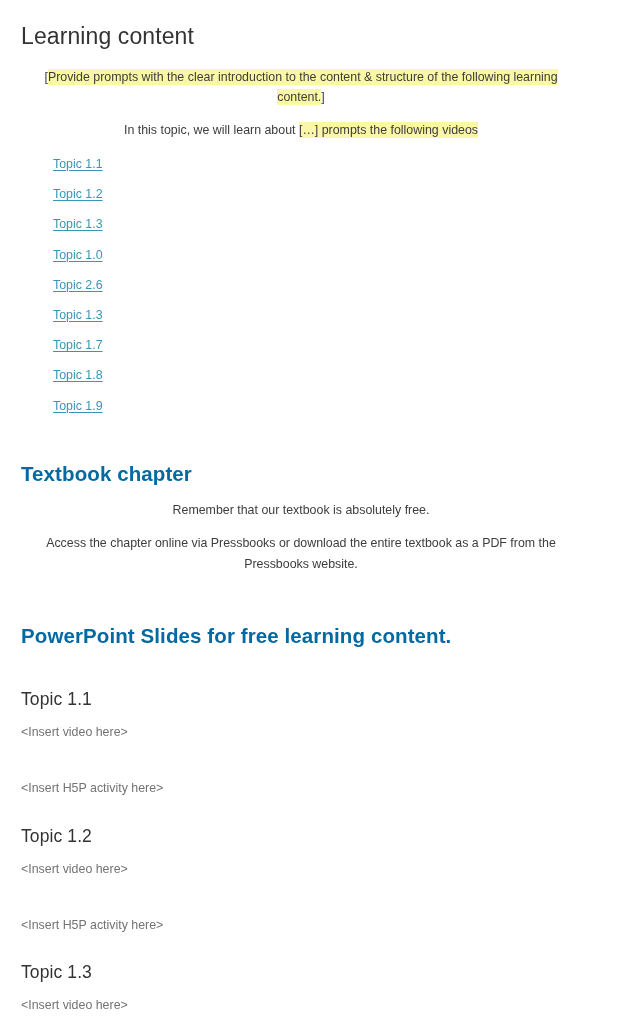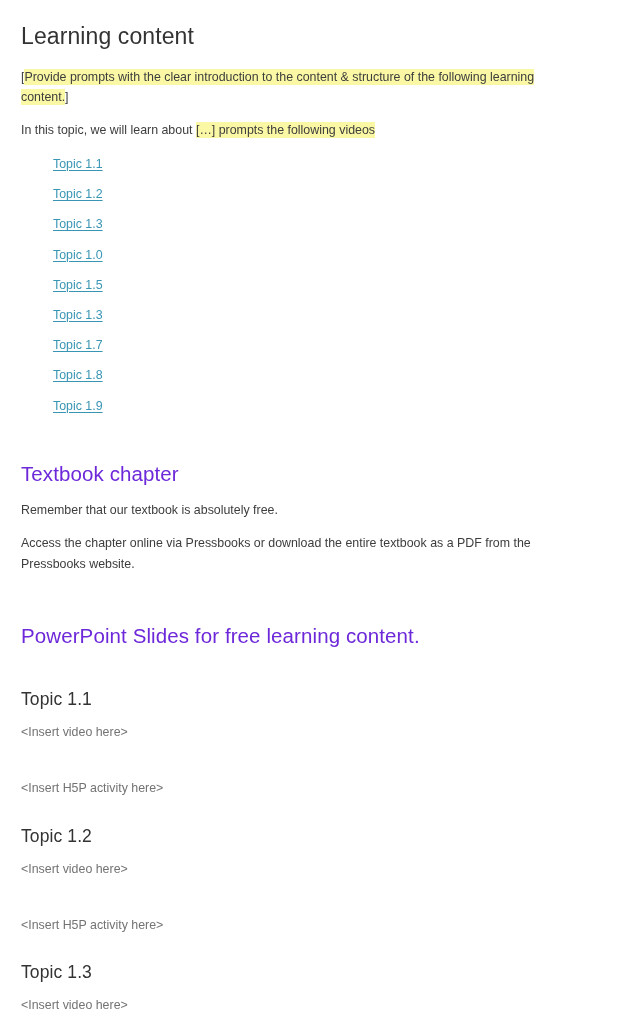--- a/index.html
+++ b/index.html
@@ -26,22 +26,22 @@
   h1.doc-h1 {
     font-size: 23px;
     font-weight: 400;
     color: #333333;
     letter-spacing: 0.1px;
     margin: 4px 0 16px 0;
     line-height: 1.25;
   }
   h2.doc-h2 {
     font-size: 20.5px;
-    font-weight: 400;
-    color: #6d28d9;
+    font-weight: 700;
+    color: #0369a1;
     letter-spacing: 0.1px;
     margin: 0 0 14px 0;
     line-height: 1.25;
   }
   h3.doc-h3 {
     font-size: 17.5px;
     font-weight: 300;
     color: #333333;
     letter-spacing: 0.1px;
     margin: 0 0 12px 0;
@@ -49,20 +49,21 @@
   }
 
   
   p.doc-p {
     font-size: 12.4px;
     font-weight: 400;
     color: #3d3d3d;
     line-height: 1.62;
     margin: 0 0 13px 0;
     max-width: 560px;
+    text-align: center;
   }
   p.placeholder {
     font-size: 12.4px;
     color: #737373;
     margin: 0;
     line-height: 1.6;
   }
 
   .hl {
     background-color: #fbf8a5;
@@ -104,21 +105,21 @@
 
   <p class="doc-p"><span>[</span><span class="hl">Provide prompts with the clear introduction to the content &amp; structure of the following learning content.</span><span>]</span></p>
 
   <p class="doc-p"><span>In this topic, we will learn about </span><span class="hl">[…] prompts the following videos</span></p>
 
   <ul class="topic-list">
     <li><a class="topic-link" href="#">Topic 1.1</a></li>
     <li><a class="topic-link" href="#">Topic 1.2</a></li>
     <li><a class="topic-link" href="#">Topic 1.3</a></li>
     <li><a class="topic-link" href="#">Topic 1.0</a></li>
-    <li><a class="topic-link" href="#">Topic 1.5</a></li>
+    <li><a class="topic-link" href="#">Topic 2.6</a></li>
     <li><a class="topic-link" href="#">Topic 1.3</a></li>
     <li><a class="topic-link" href="#">Topic 1.7</a></li>
     <li><a class="topic-link" href="#">Topic 1.8</a></li>
     <li><a class="topic-link" href="#">Topic 1.9</a></li>
   </ul>
 
   <div class="sect-gap-lg"></div>
 
   <h2 class="doc-h2">Textbook chapter</h2>
 

